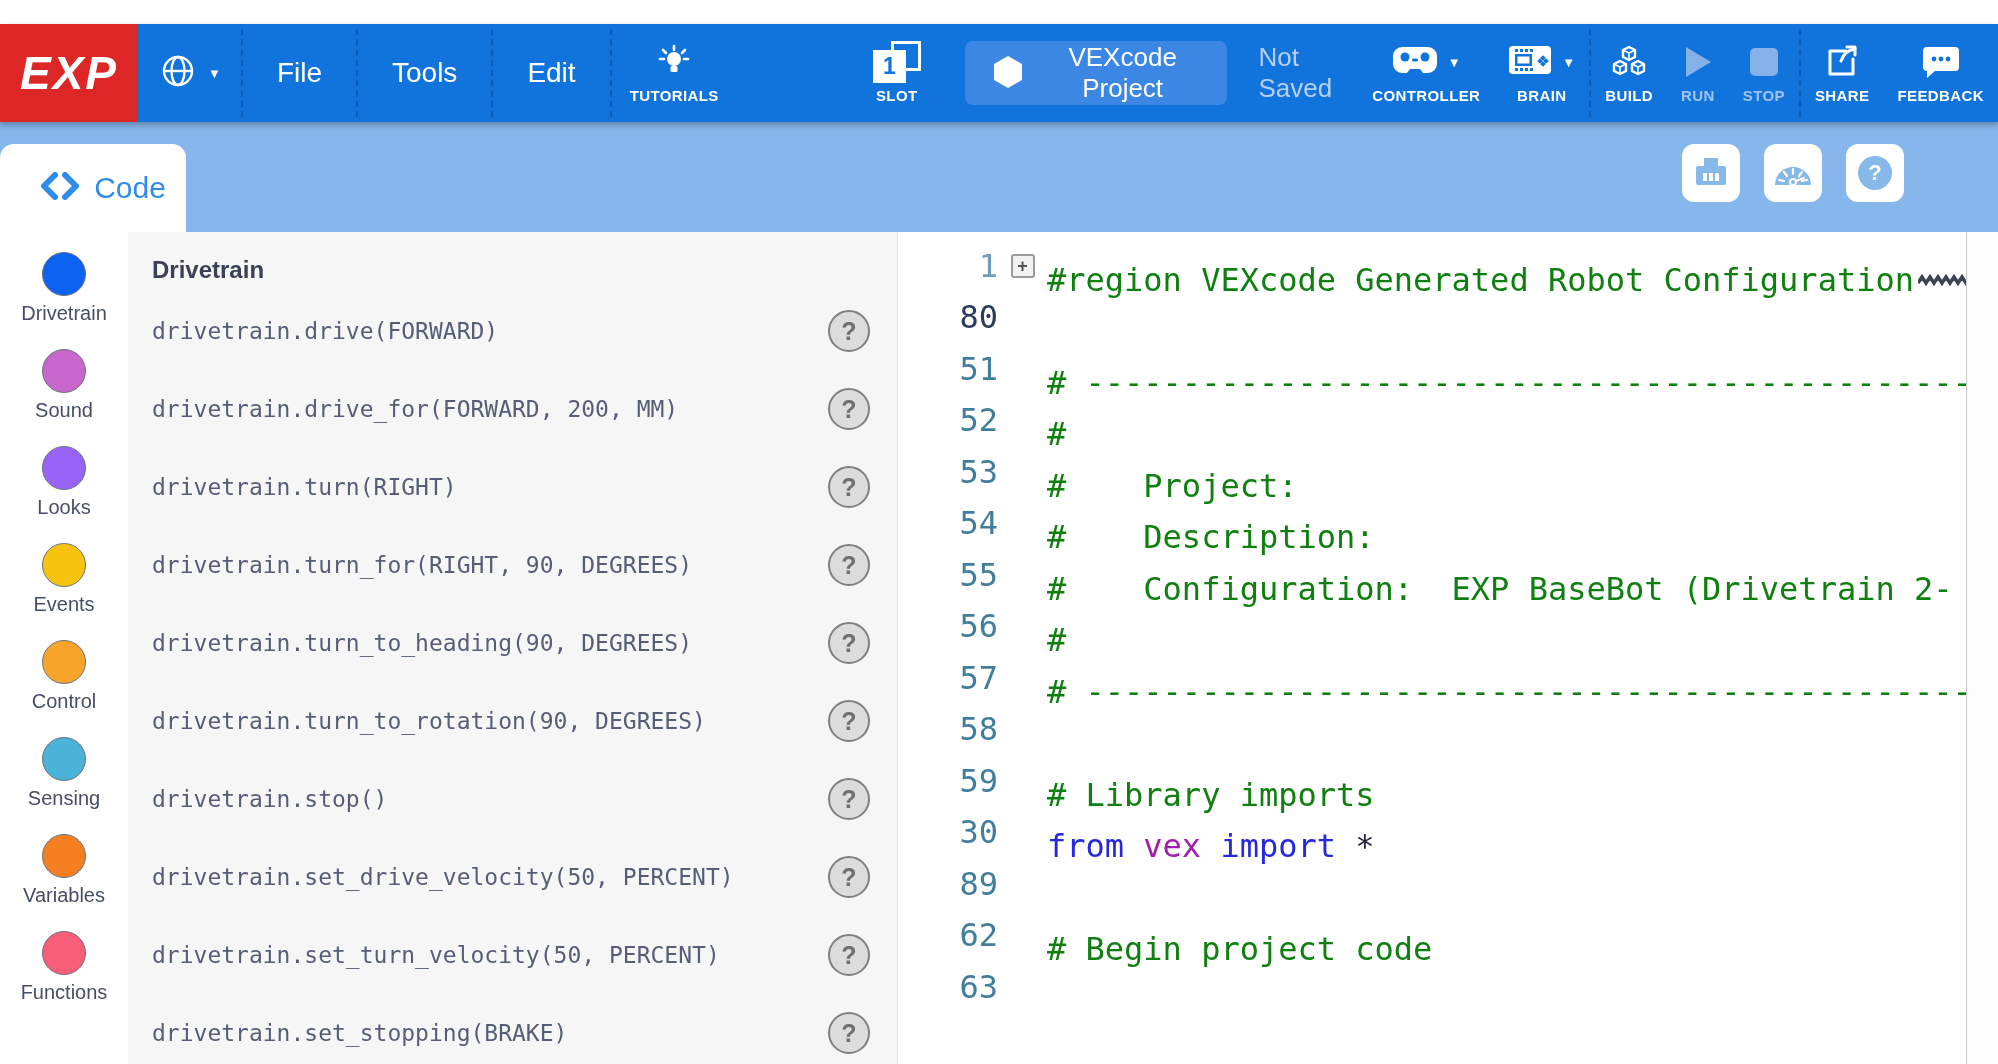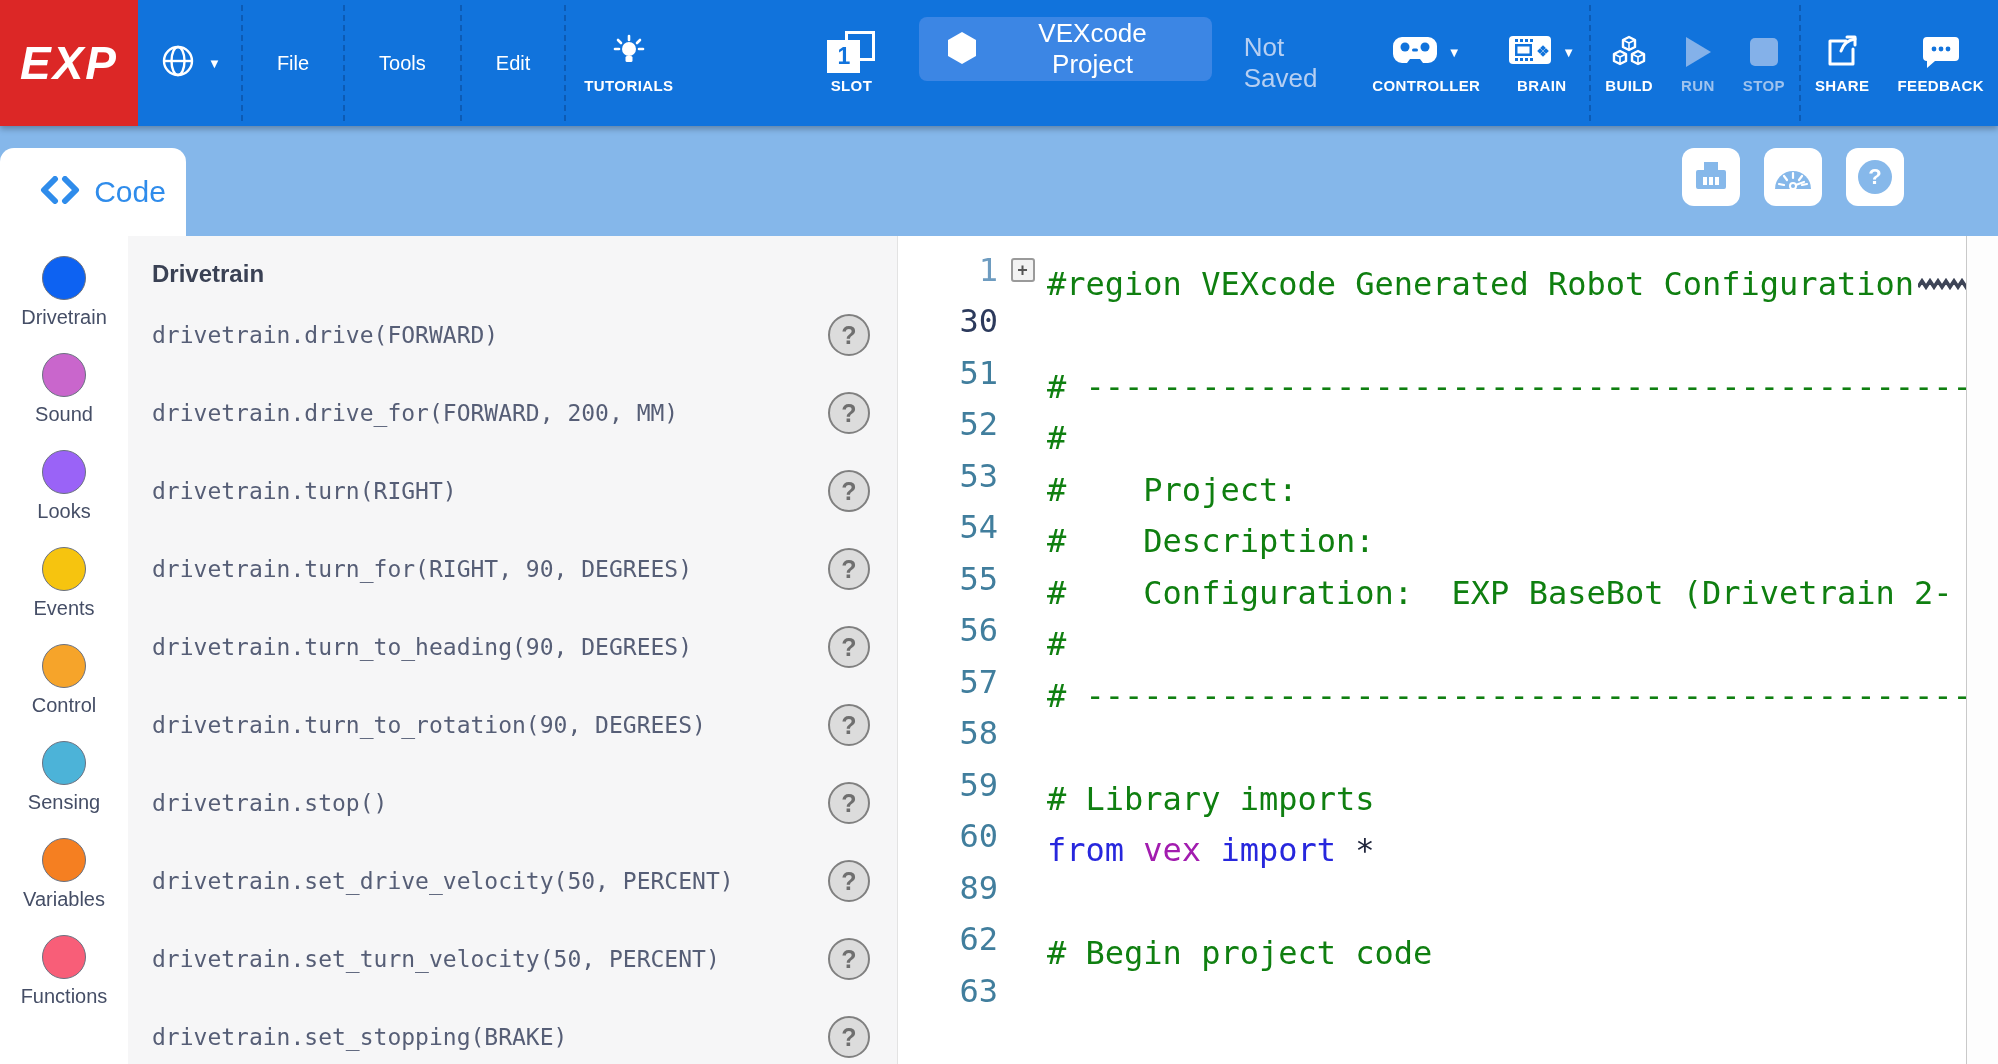--- a/index.html
+++ b/index.html
@@ -1,29 +1,29 @@
 <!DOCTYPE html>
 <html><head>
 <meta charset="utf-8">
 <style>
   * { box-sizing: border-box; margin: 0; padding: 0; }
   html,body { width:1998px; height:1064px; overflow:hidden; }
   body { font-family:"Liberation Sans", sans-serif; background:#fff; }
   .app { width:1998px; height:1064px; display:flex; flex-direction:column; }
 
   
-  .topbar { height:126px; background:#1173dc; display:flex; align-items:stretch;
-            position:relative; z-index:5; box-shadow:0 3px 6px rgba(0,0,0,.28); flex:none; }
+  .topbar { height:98px; background:#1173dc; display:flex; align-items:stretch;
+            position:relative; z-index:5; box-shadow:0 3px 6px rgba(0,0,0,.28); flex:none;margin-top:24px; }
   .logo { width:138px; background:#dc2726; display:flex; align-items:center; justify-content:center; flex:none; }
   .logo span { font-style:italic; font-weight:bold; font-size:46px; color:#fff; letter-spacing:2px; }
   .tb-item { display:flex; align-items:center; color:#fff; cursor:pointer; }
   .lang-btn { padding:0 20px 0 22px; gap:12px; }
   .caret { font-size:13px; color:#fff; }
   .vsep { border-left:2px dashed #0c5bb5; margin:5px 0; flex:none; }
-  .menu-item { font-size:20px; padding:14px 34px; }
+  .menu-item { font-size:28px; padding:14px 34px; }
   .icon-item { display:flex; flex-direction:column; align-items:center; justify-content:center;
                color:#fff; padding:0 18px; cursor:pointer; }
   .icon-item .ic { height:40px; display:flex; align-items:center; justify-content:center; }
   .icon-item .lbl { font-size:15px; font-weight:bold; letter-spacing:.4px; margin-top:5px; }
   .icon-item.disabled .lbl { color:#9fc3ee; }
   .slot-item { margin-left:118px; }
   .slot-icon { position:relative; width:48px; height:42px; }
   .slot-back { position:absolute; right:0; top:0; width:30px; height:30px; border:3px solid #fff; }
   .slot-front { position:absolute; left:0; bottom:0; width:33px; height:33px; background:#fff;
                 color:#1173dc; font-weight:bold; font-size:23px; display:flex; align-items:center; justify-content:center; }
@@ -391,31 +391,31 @@
             <button class="help-btn">?</button>
           </div>
         </div>
     </div>
 
     <div class="editor">
       <div class="code-lines">
           <div class="line"><span class="lnum first">1</span><span class="fold"><span class="fold-box">+</span></span><span class="code"><span class="tok-green">#region VEXcode Generated Robot Configuration</span><svg class="squiggle" width="62" height="14" viewBox="0 0 62 14">
                 <path d="M0 10 L4 4 L8 10 L12 4 L16 10 L20 4 L24 10 L28 4 L32 10 L36 4 L40 10 L44 4 L48 10 L52 4 L56 10 L60 4 L62 7" fill="none" stroke="#3d4456" stroke-width="3.5"></path>
               </svg></span></div>
-          <div class="line"><span class="lnum dark">30</span><span class="fold"></span><span class="code"></span></div>
+          <div class="line"><span class="lnum dark">80</span><span class="fold"></span><span class="code"></span></div>
           <div class="line"><span class="lnum">51</span><span class="fold"></span><span class="code"><span class="tok-green"># ------------------------------------------------------------</span></span></div>
           <div class="line"><span class="lnum">52</span><span class="fold"></span><span class="code"><span class="tok-green">#</span></span></div>
           <div class="line"><span class="lnum">53</span><span class="fold"></span><span class="code"><span class="tok-green">#    Project:</span></span></div>
           <div class="line"><span class="lnum">54</span><span class="fold"></span><span class="code"><span class="tok-green">#    Description:</span></span></div>
           <div class="line"><span class="lnum">55</span><span class="fold"></span><span class="code"><span class="tok-green">#    Configuration:  EXP BaseBot (Drivetrain 2-</span></span></div>
           <div class="line"><span class="lnum">56</span><span class="fold"></span><span class="code"><span class="tok-green">#</span></span></div>
           <div class="line"><span class="lnum">57</span><span class="fold"></span><span class="code"><span class="tok-green"># ------------------------------------------------------------</span></span></div>
           <div class="line"><span class="lnum">58</span><span class="fold"></span><span class="code"></span></div>
           <div class="line"><span class="lnum">59</span><span class="fold"></span><span class="code"><span class="tok-green"># Library imports</span></span></div>
-          <div class="line"><span class="lnum">60</span><span class="fold"></span><span class="code"><span class="tok-blue">from</span><span class="tok-plain"> </span><span class="tok-orange">vex</span><span class="tok-plain"> </span><span class="tok-blue">import</span><span class="tok-plain"> </span><span class="tok-dark">*</span></span></div>
+          <div class="line"><span class="lnum">30</span><span class="fold"></span><span class="code"><span class="tok-blue">from</span><span class="tok-plain"> </span><span class="tok-orange">vex</span><span class="tok-plain"> </span><span class="tok-blue">import</span><span class="tok-plain"> </span><span class="tok-dark">*</span></span></div>
           <div class="line"><span class="lnum">89</span><span class="fold"></span><span class="code"></span></div>
           <div class="line"><span class="lnum">62</span><span class="fold"></span><span class="code"><span class="tok-green"># Begin project code</span></span></div>
           <div class="line"><span class="lnum">63</span><span class="fold"></span><span class="code"></span></div>
         </div>
       <div class="scrollbar"></div>
     </div>
 
   </div>
 </div>
 

